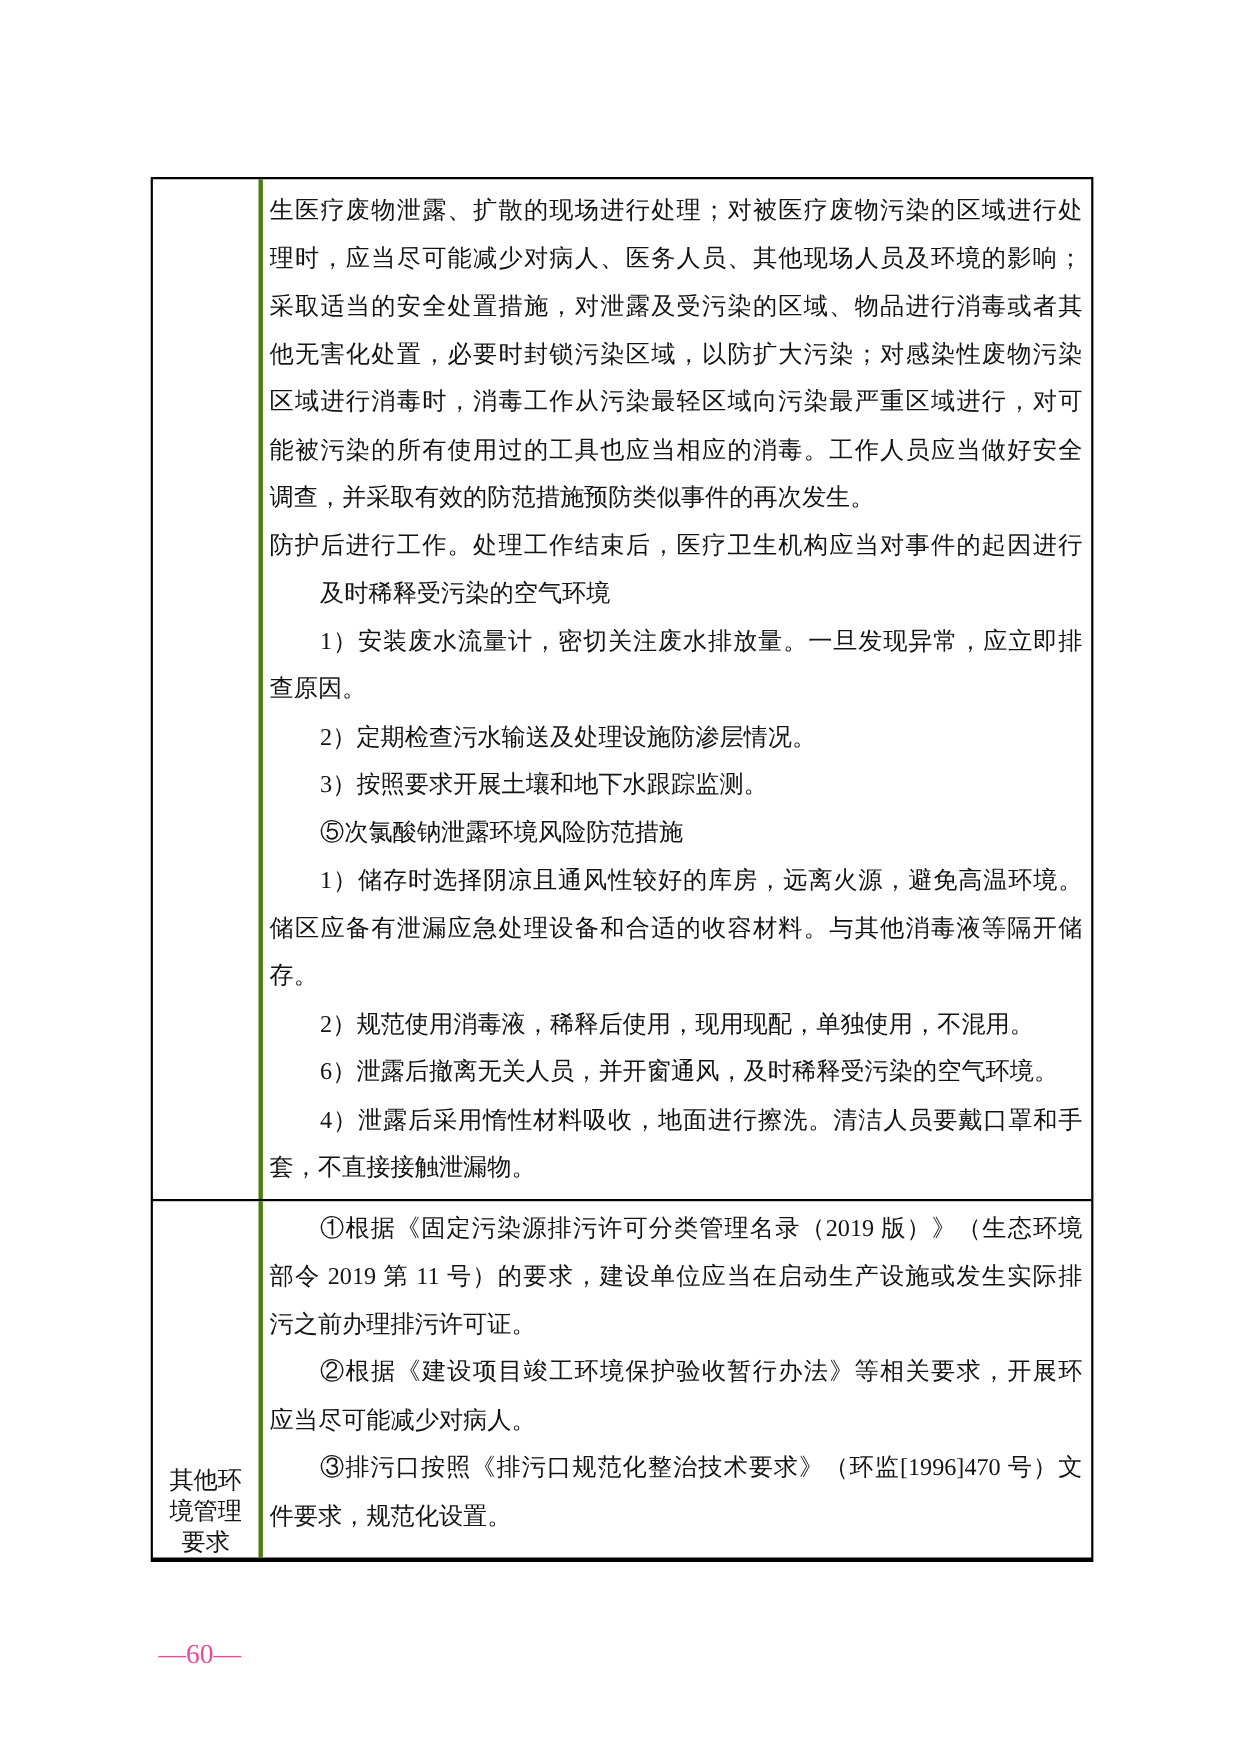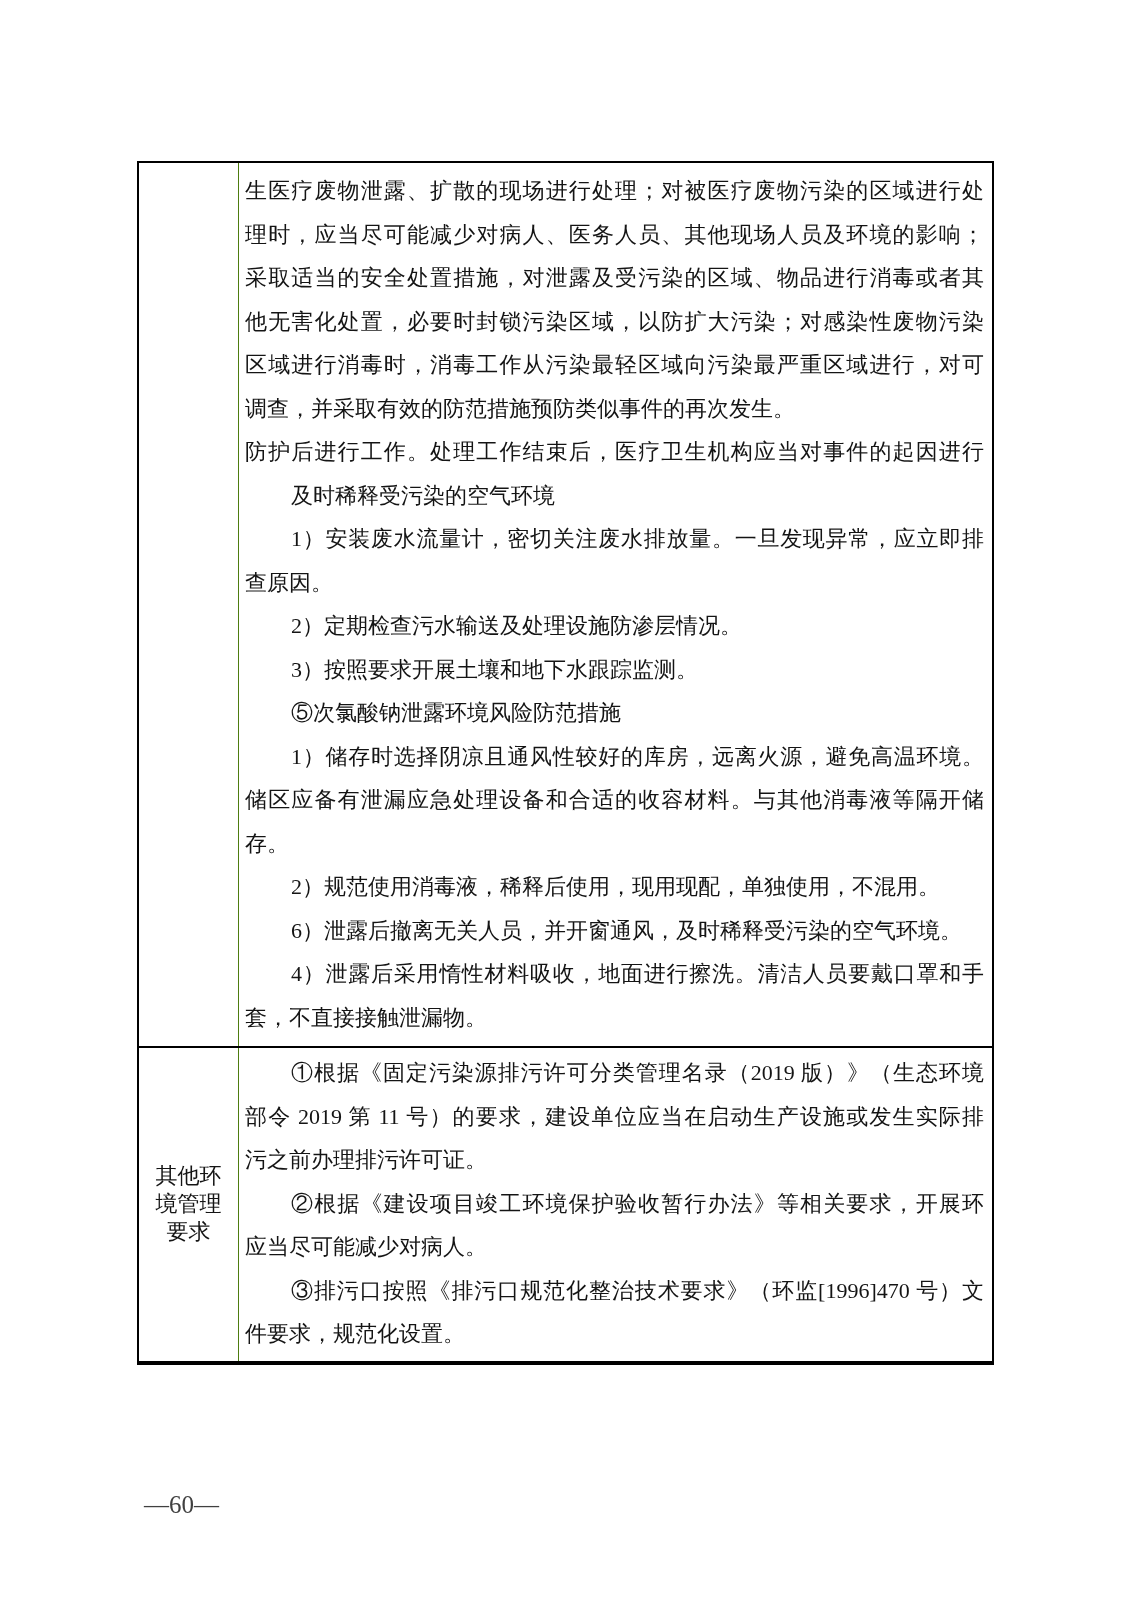--- a/index.html
+++ b/index.html
@@ -10,51 +10,52 @@
     margin:0 auto; overflow:hidden;
   }
   .doc-table {
     position:absolute; left:137px; top:161px; width:857px;
     border:2px solid #000; border-bottom-width:4px;
     background:#ffffff;
   }
   .trow { display:flex; align-items:stretch; }
   .trow + .trow { border-top:2px solid #000; }
   .hcell {
-    flex:0 0 100px; border-right:1px solid #4d7c0f;
-    display:flex; flex-direction:column; justify-content:center; align-items:center;
+    flex:0 0 100px; border-right:4px solid #4d7c0f;
+    display:flex; flex-direction:column; justify-content:flex-end; align-items:center;
     font-size:22px; line-height:28px; text-align:center;
   }
   .ccell { flex:1 1 auto; min-width:0; padding:6px 8px 7px 6px; }
-  .trow:last-child .ccell { padding:3px 8px 5px 6px; }
+  .trow:last-child .ccell { padding:3px 8px 17px 6px; }
   .line {
     font-size:22px; line-height:43.5px; height:43.5px;
     text-align:justify; text-align-last:justify; text-justify:inter-ideograph;
     overflow:hidden; white-space:normal;
   }
   .line.pend { text-align-last:left; }
   .line.indent { text-indent:46px; }
   .page-number {
     position:absolute; left:144px; top:1490px;
-    font-size:25px; line-height:30px; color:#404040;
+    font-size:25px; line-height:30px; color:#ec4899;
   }
 </style>
 </head>
 <body>
 
 <div class="page">
   <div class="doc-table">
     <div class="trow">
       <div class="hcell"></div>
       <div class="ccell">
           <div class="line">生医疗废物泄露、扩散的现场进行处理；对被医疗废物污染的区域进行处</div>
           <div class="line">理时，应当尽可能减少对病人、医务人员、其他现场人员及环境的影响；</div>
           <div class="line">采取适当的安全处置措施，对泄露及受污染的区域、物品进行消毒或者其</div>
           <div class="line">他无害化处置，必要时封锁污染区域，以防扩大污染；对感染性废物污染</div>
           <div class="line">区域进行消毒时，消毒工作从污染最轻区域向污染最严重区域进行，对可</div>
+          <div class="line">能被污染的所有使用过的工具也应当相应的消毒。工作人员应当做好安全</div>
           <div class="line pend">调查，并采取有效的防范措施预防类似事件的再次发生。</div>
           <div class="line">防护后进行工作。处理工作结束后，医疗卫生机构应当对事件的起因进行</div>
           <div class="line indent pend">及时稀释受污染的空气环境</div>
           <div class="line indent">1）安装废水流量计，密切关注废水排放量。一旦发现异常，应立即排</div>
           <div class="line pend">查原因。</div>
           <div class="line indent pend">2）定期检查污水输送及处理设施防渗层情况。</div>
           <div class="line indent pend">3）按照要求开展土壤和地下水跟踪监测。</div>
           <div class="line indent pend">⑤次氯酸钠泄露环境风险防范措施</div>
           <div class="line indent">1）储存时选择阴凉且通风性较好的库房，远离火源，避免高温环境。</div>
           <div class="line">储区应备有泄漏应急处理设备和合适的收容材料。与其他消毒液等隔开储</div>

